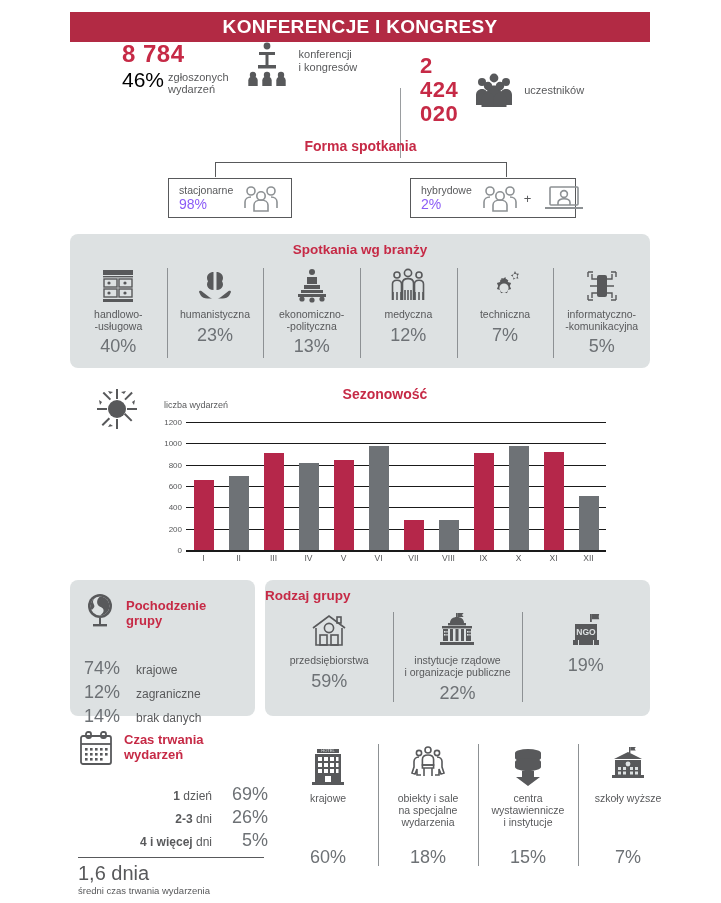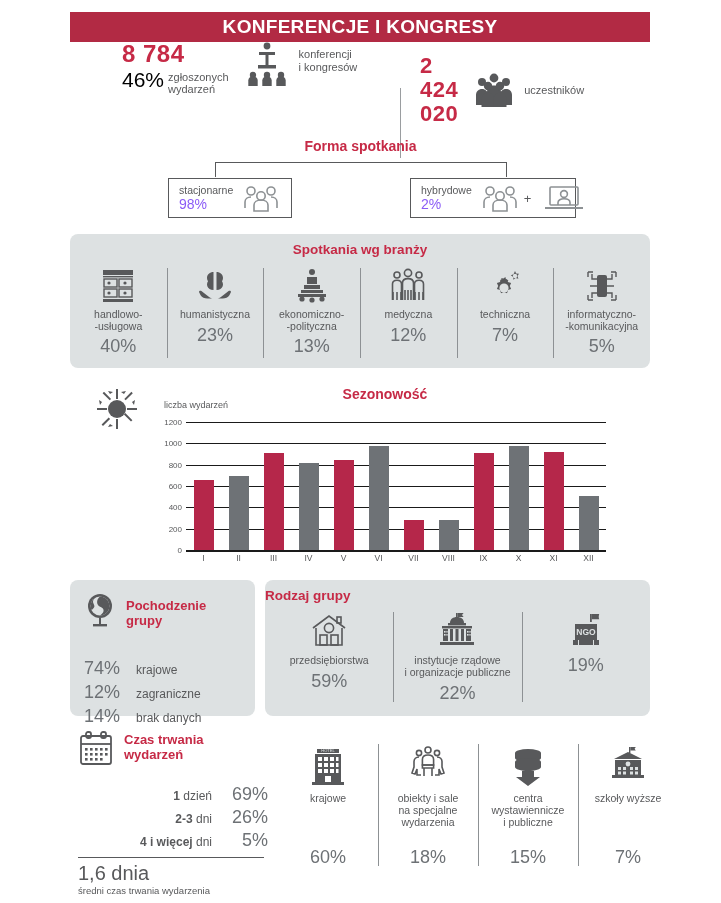--- a/index.html
+++ b/index.html
@@ -743,21 +743,21 @@
             <path d="M7 8v5c0 2.2 5.8 4 13 4s13-1.8 13-4V8z"></path>
             <ellipse cx="20" cy="17" rx="13" ry="4"></ellipse>
             <path d="M7 17v5c0 2.2 5.8 4 13 4s13-1.8 13-4v-5z"></path>
             <path d="M14 26h12v6h6L20 41 8 32h6z"></path>
           </g>
             </svg>
         </div>
         <div class="lbl">
           <div>centra</div>
           <div>wystawiennicze</div>
-          <div>i publiczne</div>
+          <div>i instytucje</div>
         </div>
         <div class="val">15%</div>
       </div>
 
       <div class="ocell">
         <div class="ico">
           <svg width="40" height="42" viewBox="0 0 40 42">
               <g fill="#58595b">
             <path d="M21 2h1.4v6H21z"></path>
                 <path d="M22.4 2h5.4l-1.2 1.8 1.2 1.8h-5.4z"></path>

